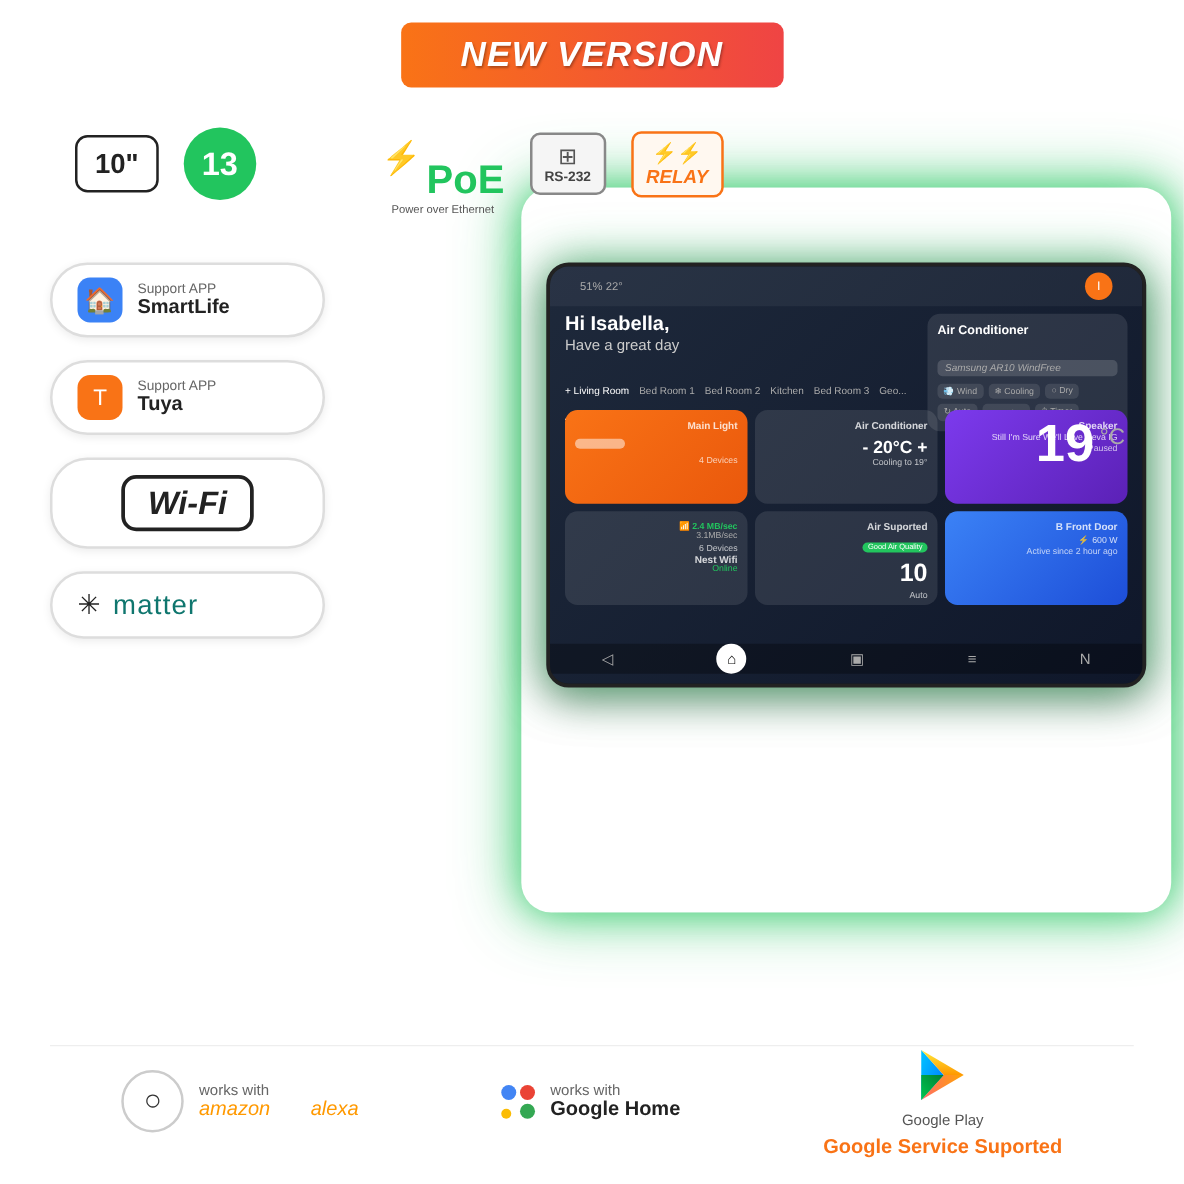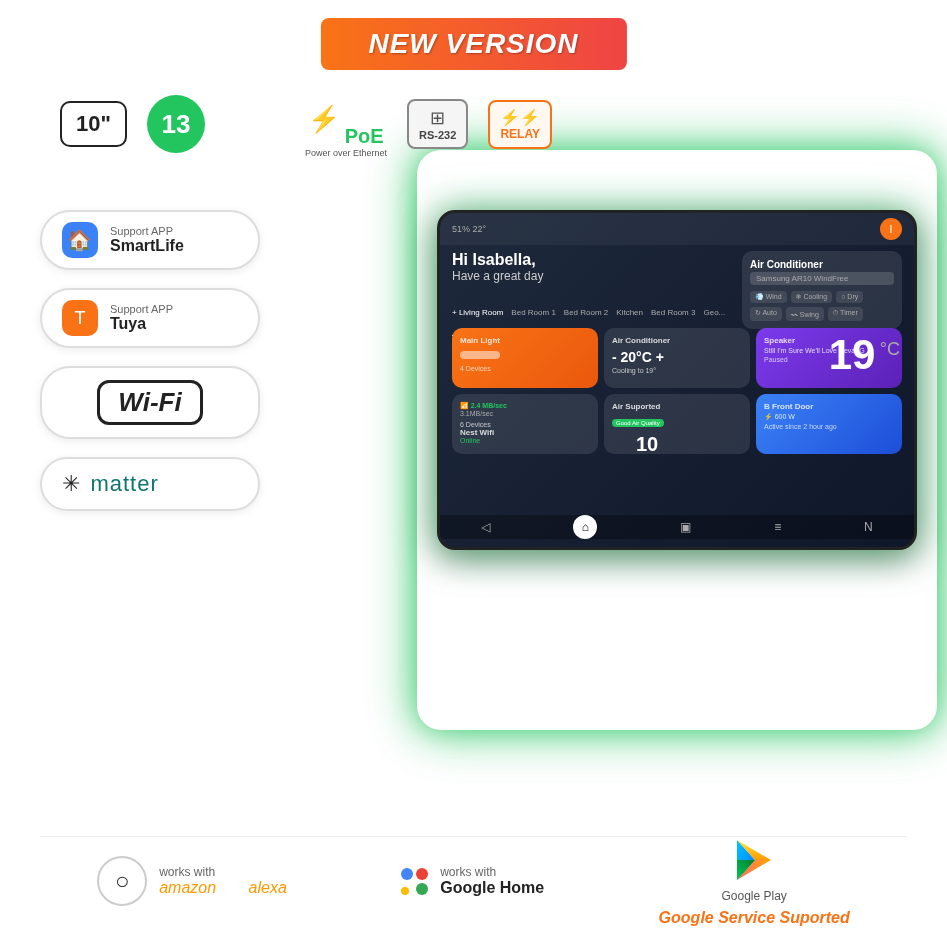--- a/index.html
+++ b/index.html
@@ -114,23 +114,24 @@
       display: flex;
       flex-direction: column;
       align-items: center;
       background: #fff8f0;
     }
     .relay-icon {
       font-size: 16px;
       color: #f97316;
     }
     .relay-text {
-      font-size: 12px;
+      font-size: 15px;
       font-weight: 700;
       color: #f97316;
+      font-style: italic;
     }
 
     
     .left-badges {
       position: absolute;
       top: 210px;
       left: 40px;
       display: flex;
       flex-direction: column;
       gap: 18px;
@@ -246,21 +247,21 @@
     
     .sh-header {
       position: absolute;
       top: 0;
       left: 0;
       right: 0;
       height: 32px;
       background: rgba(255,255,255,0.05);
       display: flex;
       align-items: center;
-      padding: 0 12px;
+      padding: 0 24px;
       gap: 8px;
       text-align: right;
     }
     .sh-status {
       font-size: 9px;
       color: #aaa;
     }
     .sh-avatar {
       width: 22px;
       height: 22px;
@@ -299,24 +300,25 @@
       padding: 8px;
     }
     .sh-ac-title {
       font-size: 10px;
       font-weight: 600;
       color: #fff;
     }
     .sh-ac-model {
       font-size: 8px;
       color: #aaa;
-      margin-top: 2px;
+      margin-top: 18px;
       background: rgba(255,255,255,0.15);
       border-radius: 4px;
       padding: 2px 6px;
+      font-style: italic;
     }
 
     .sh-tabs {
       position: absolute;
       top: 95px;
       left: 12px;
       display: flex;
       gap: 8px;
       font-size: 8px;
       color: #aaa;
@@ -333,23 +335,24 @@
       left: 12px;
       right: 12px;
       display: grid;
       grid-template-columns: repeat(3, 1fr);
       gap: 6px;
     }
     .sh-card {
       background: rgba(255,255,255,0.1);
       border-radius: 10px;
       padding: 8px;
-      height: 60px;
+      height: 75px;
       position: relative;
       overflow: hidden;
+      text-align: right;
     }
     .sh-card-orange {
       background: linear-gradient(135deg, #f97316, #ea580c);
     }
     .sh-card-blue {
       background: linear-gradient(135deg, #3b82f6, #1d4ed8);
     }
     .sh-card-purple {
       background: linear-gradient(135deg, #7c3aed, #5b21b6);
     }
@@ -449,21 +452,20 @@
       flex-direction: column;
       align-items: center;
       gap: 4px;
     }
 
     .google-service-text {
       color: #f97316;
       font-size: 16px;
       font-weight: 700;
       text-align: center;
-      font-style: italic;
     }
 
     
     .divider {
       position: absolute;
       bottom: 110px;
       left: 40px;
       right: 40px;
       height: 1px;
       background: #eee;
@@ -503,21 +505,21 @@
     <span>10"</span>
   </div>
 
   <div class="badge-android13">
     <span>13</span>
   </div>
 
   <div class="badge-poe" style="margin-left:80px;">
     <div class="poe-icon">
       <span style="color:#22c55e; font-size:26px;">⚡</span>
-      <span style="font-size:20px; font-weight:900; color:#22c55e;margin-top:35px;">PoE</span>
+      <span style="font-size:32px; font-weight:900; color:#22c55e;margin-top:35px;">PoE</span>
     </div>
     <div class="poe-sub">Power over Ethernet</div>
   </div>
 
   <div class="badge-rs232">
     <div class="rs232-icon">⊞</div>
     <div class="rs232-text">RS-232</div>
   </div>
 
   <div class="badge-relay">

